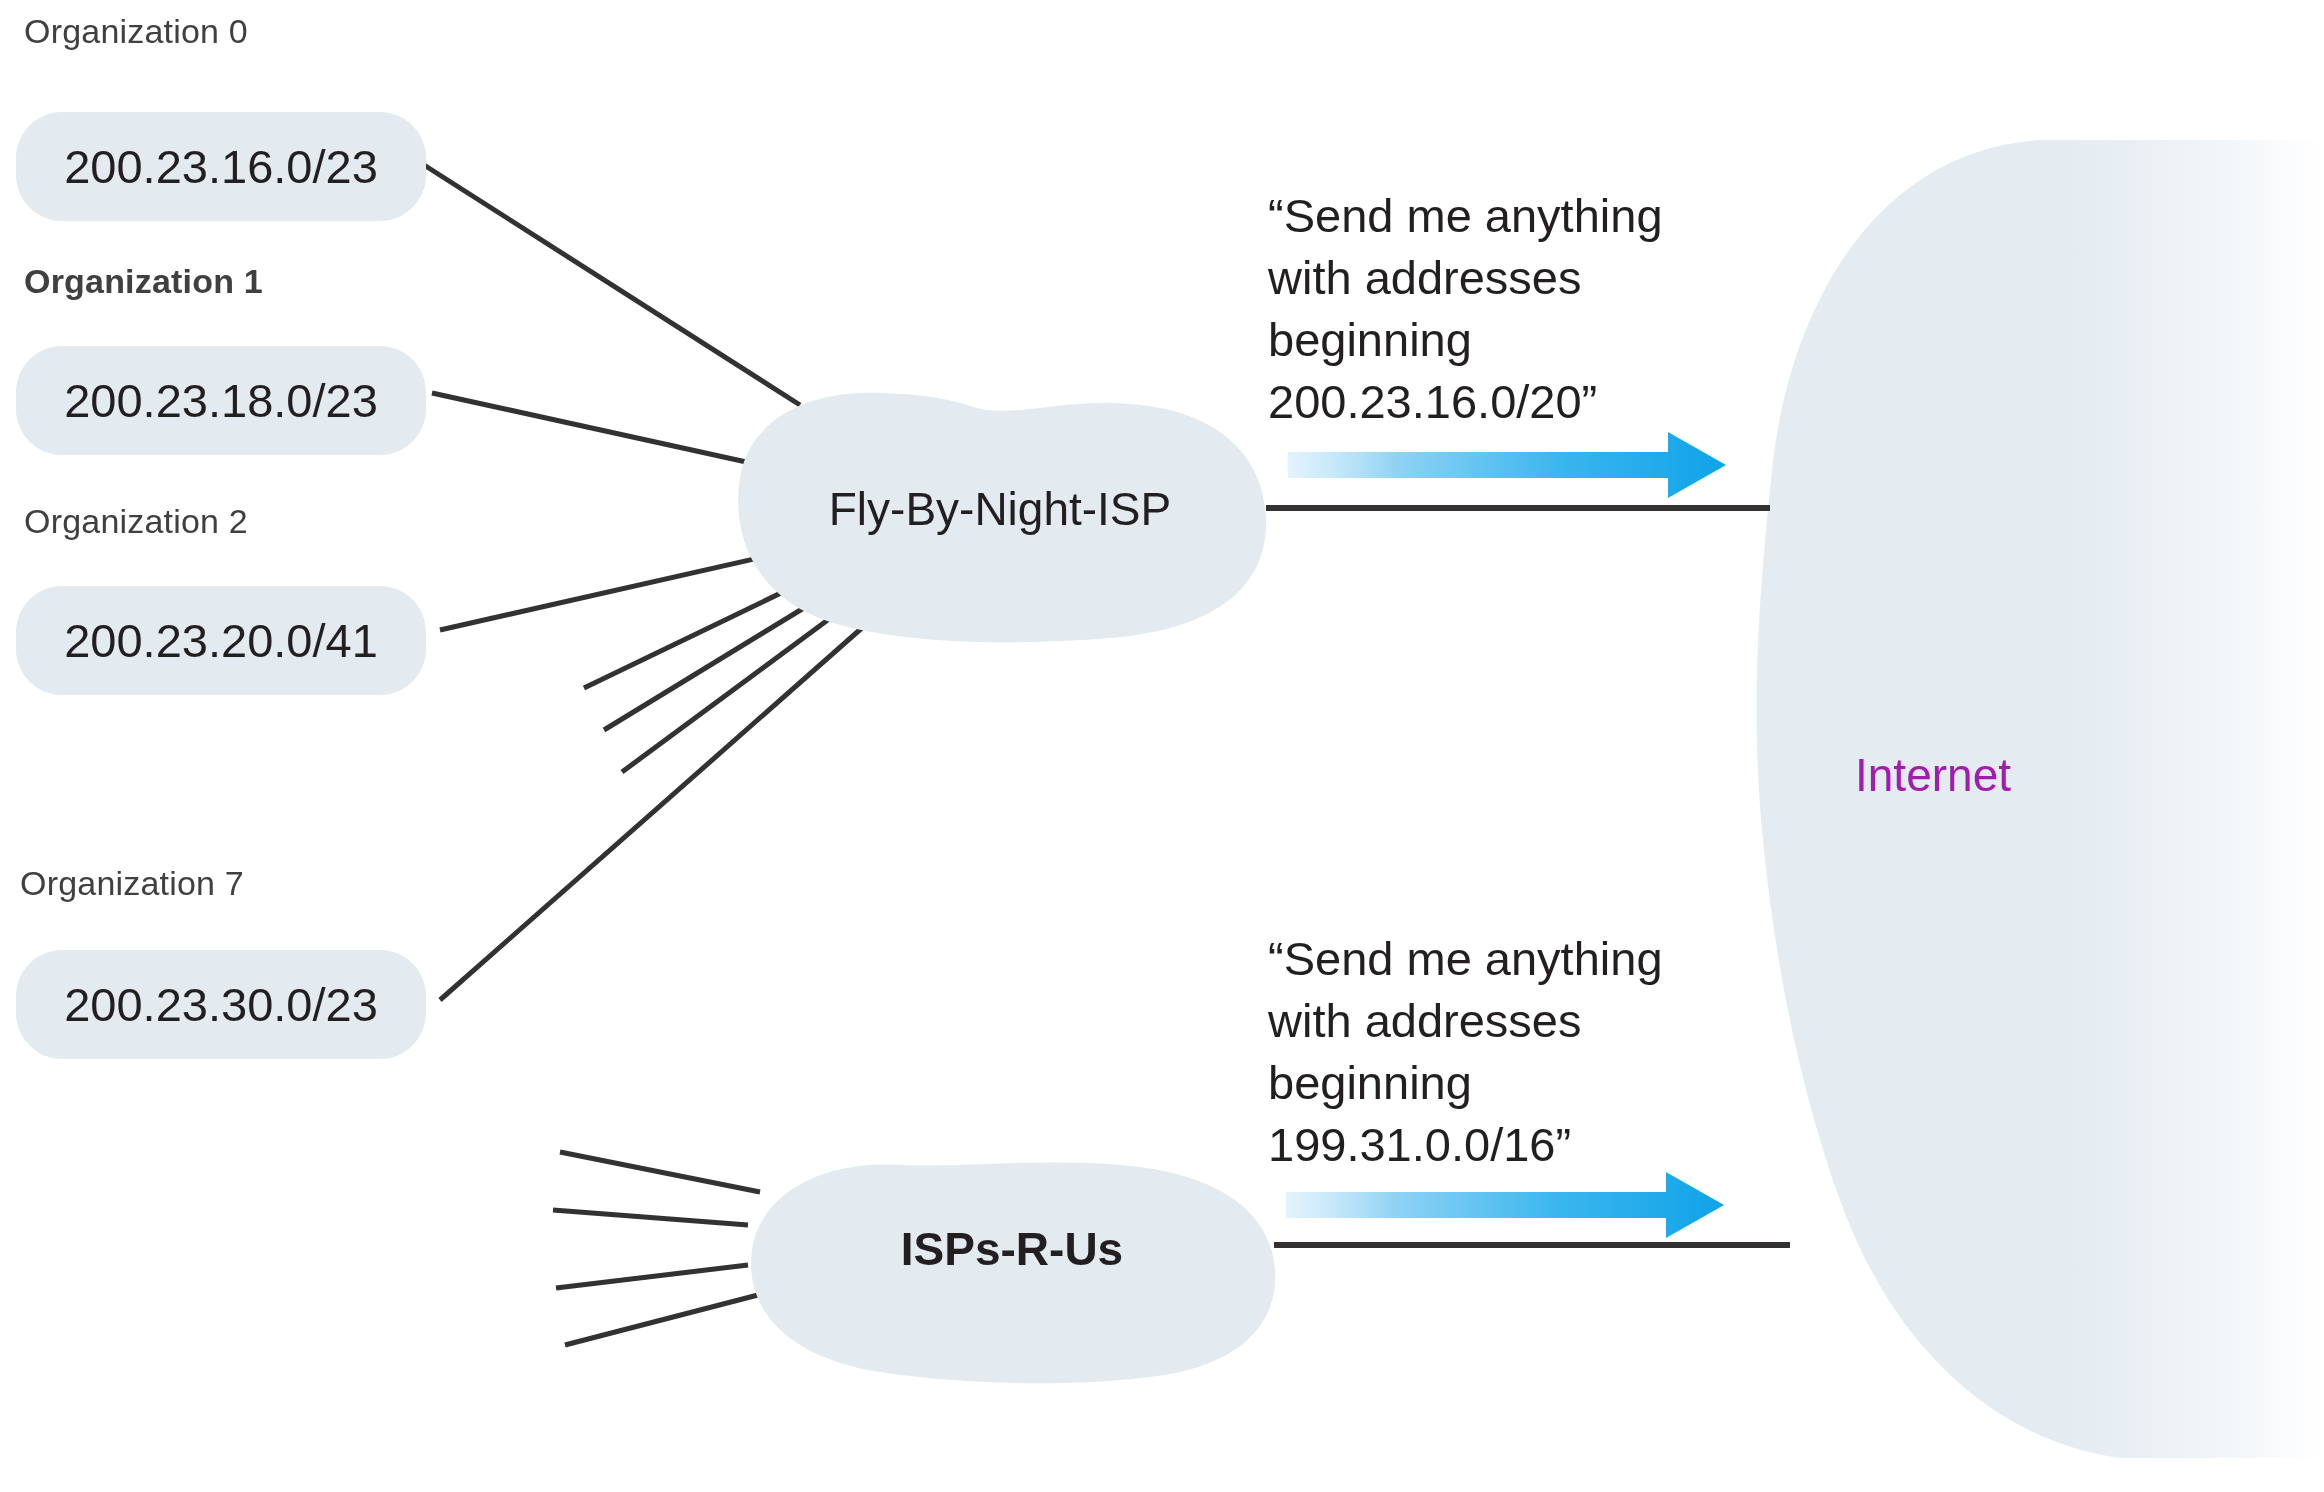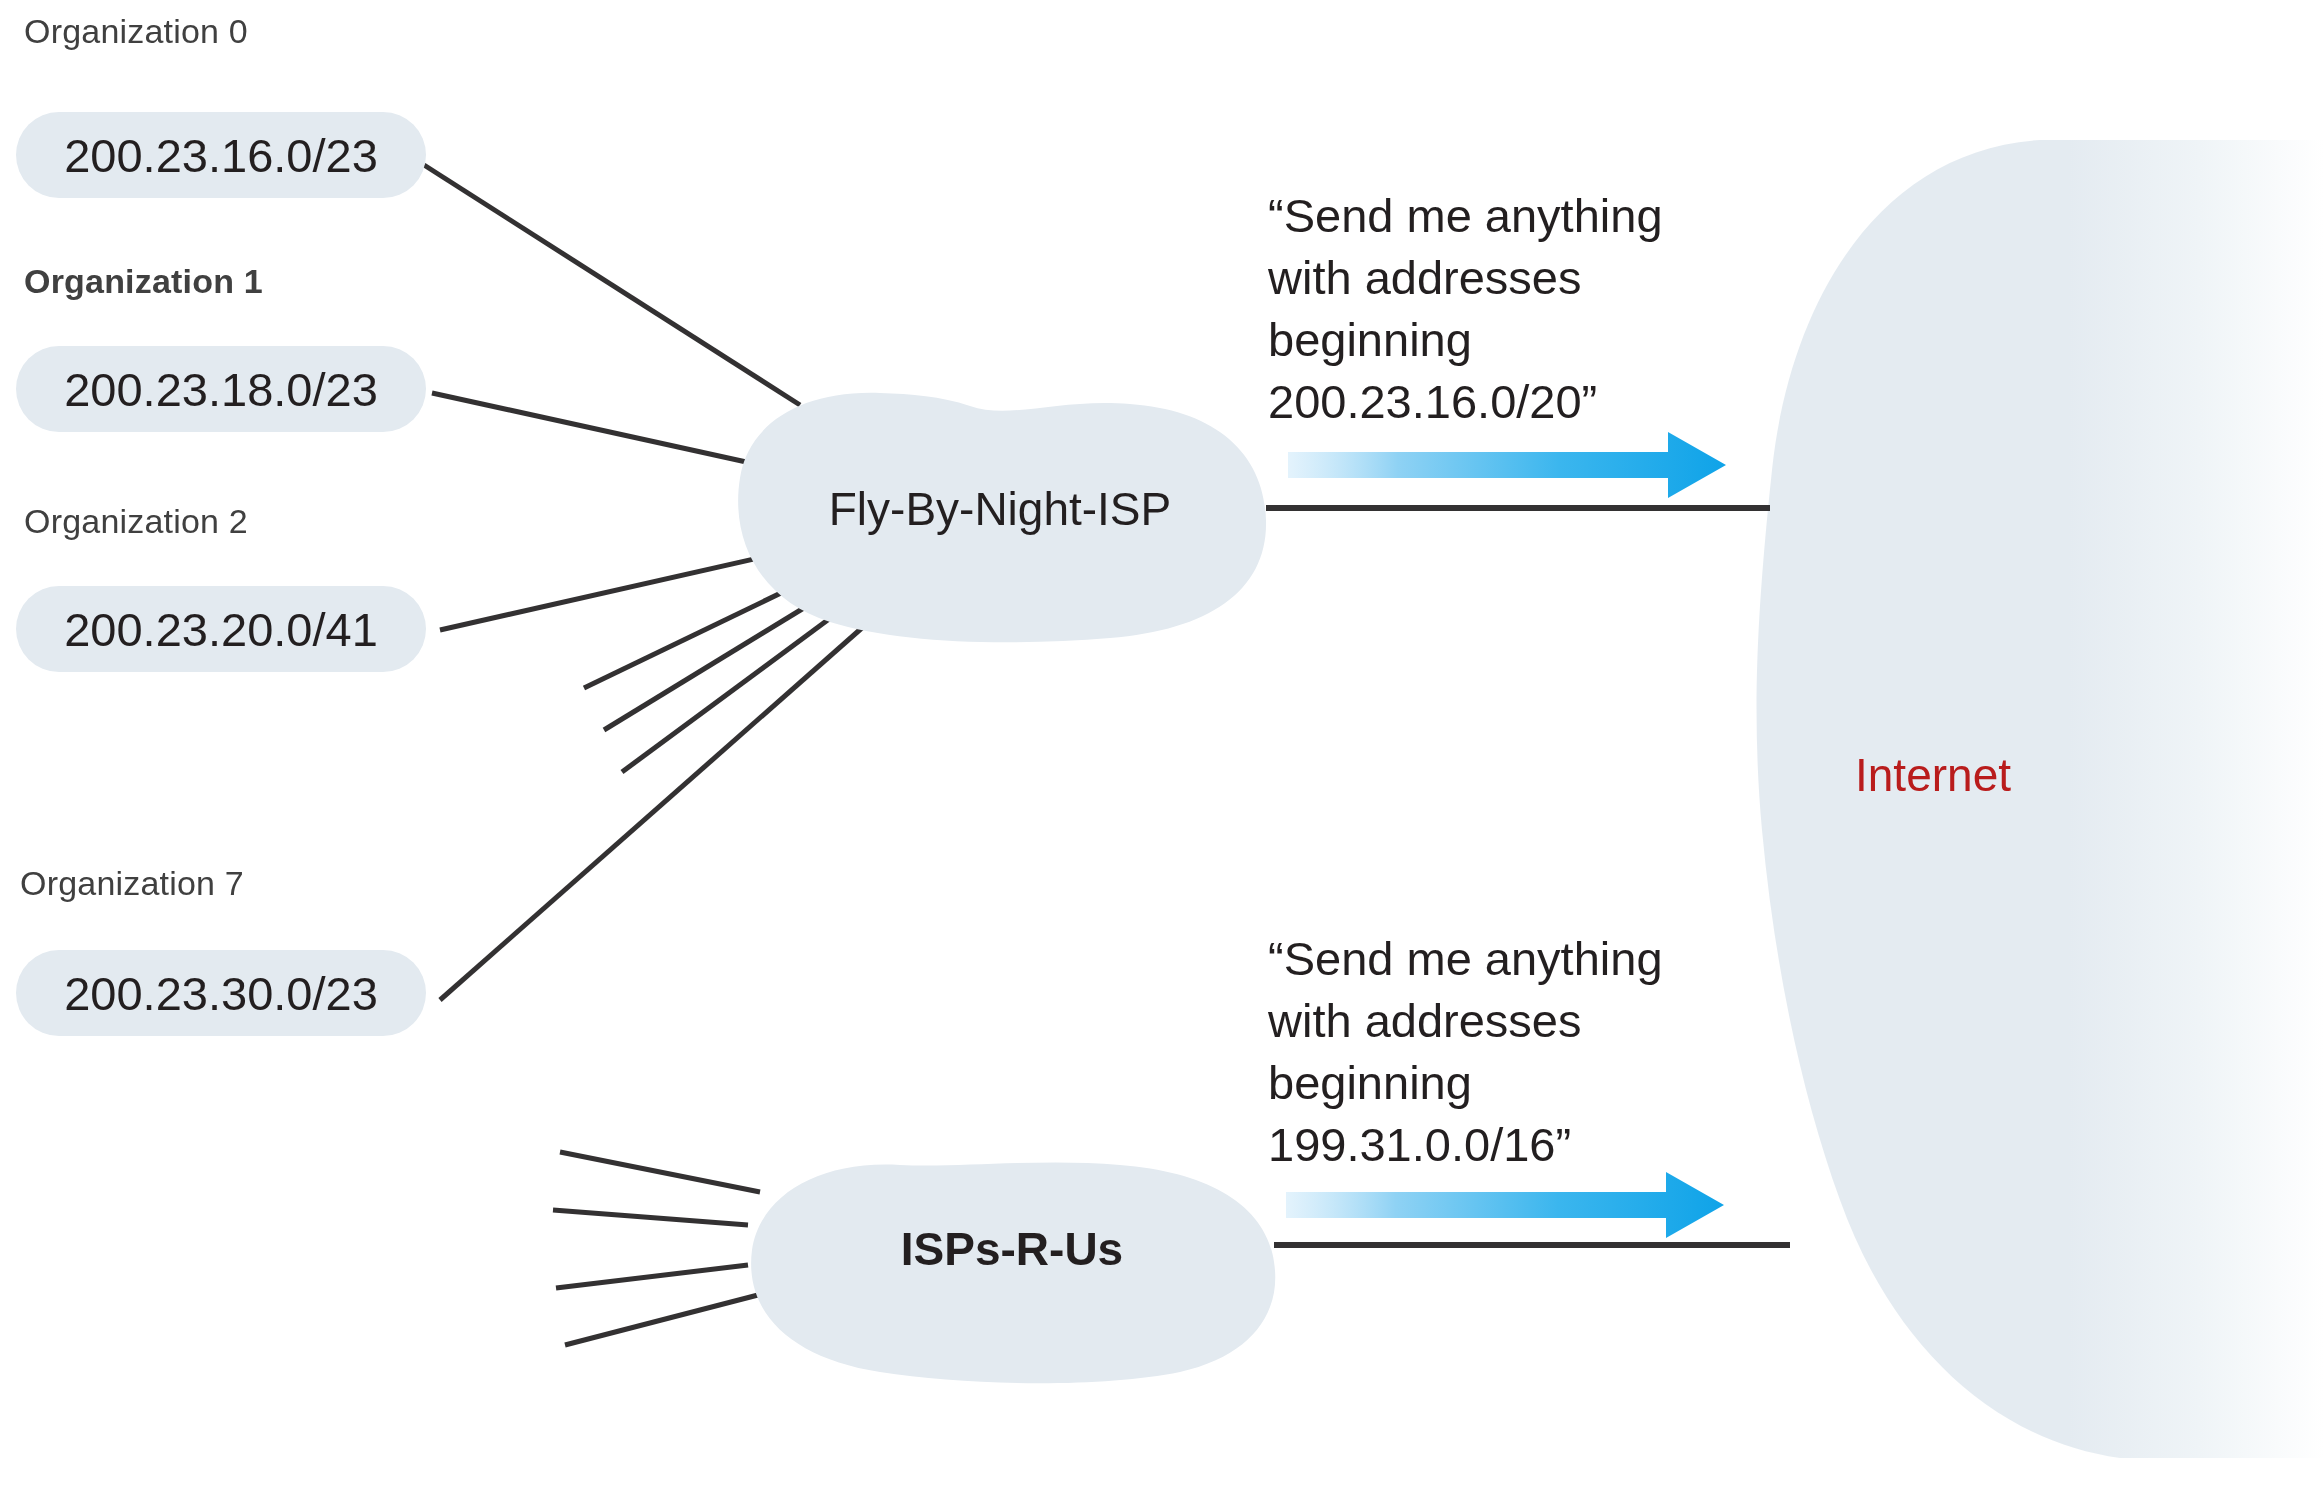--- a/index.html
+++ b/index.html
@@ -28,21 +28,21 @@
     position: absolute;
     font-size: 34px;
     color: #404040;
     letter-spacing: 0.2px;
     white-space: nowrap;
   }
   .org-pill {
     position: absolute;
     background: #e3eaf0;
     border-radius: 46px;
-    height: 86px;
+    height: 109px;
     display: flex;
     align-items: center;
     justify-content: center;
     font-size: 47px;
     color: #231f20;
     white-space: nowrap;
     padding: 0 26px;
     box-sizing: border-box;
   }
   .cloud-label {
@@ -55,21 +55,21 @@
   .quote-block {
     position: absolute;
     font-size: 47px;
     line-height: 62px;
     color: #231f20;
     white-space: pre-line;
   }
   .internet-label {
     position: absolute;
     font-size: 46px;
-    color: #b91c1c;
+    color: #a21caf;
     white-space: nowrap;
   }
 </style>
 </head>
 <body>
 
 <div id="stage">
 
   <svg id="canvas" viewBox="0 0 2324 1492" xmlns="http://www.w3.org/2000/svg">
     <defs>

